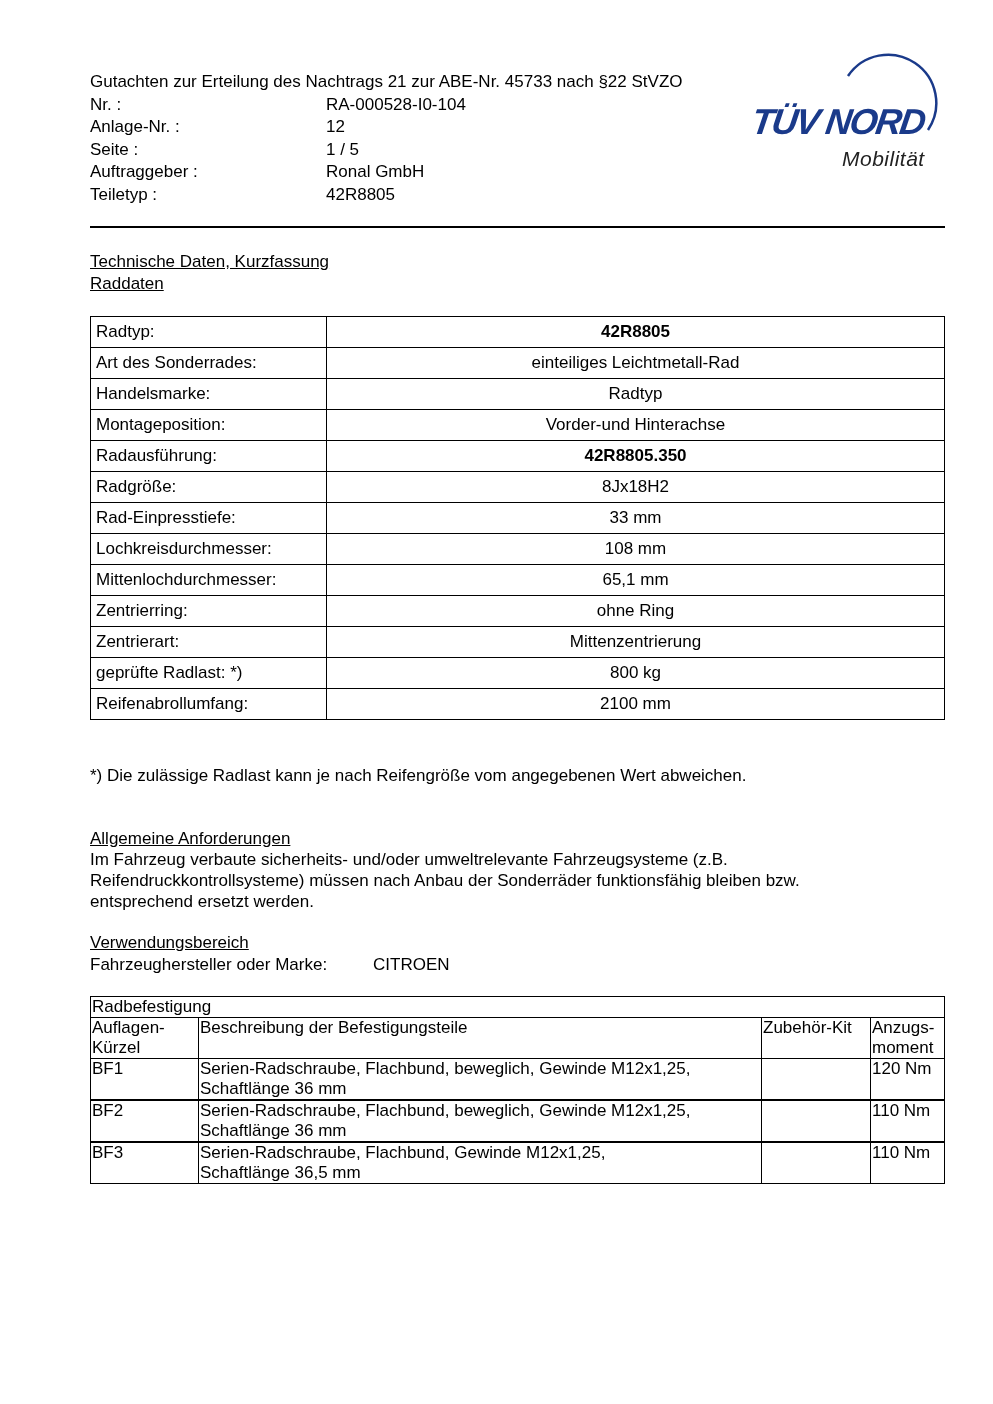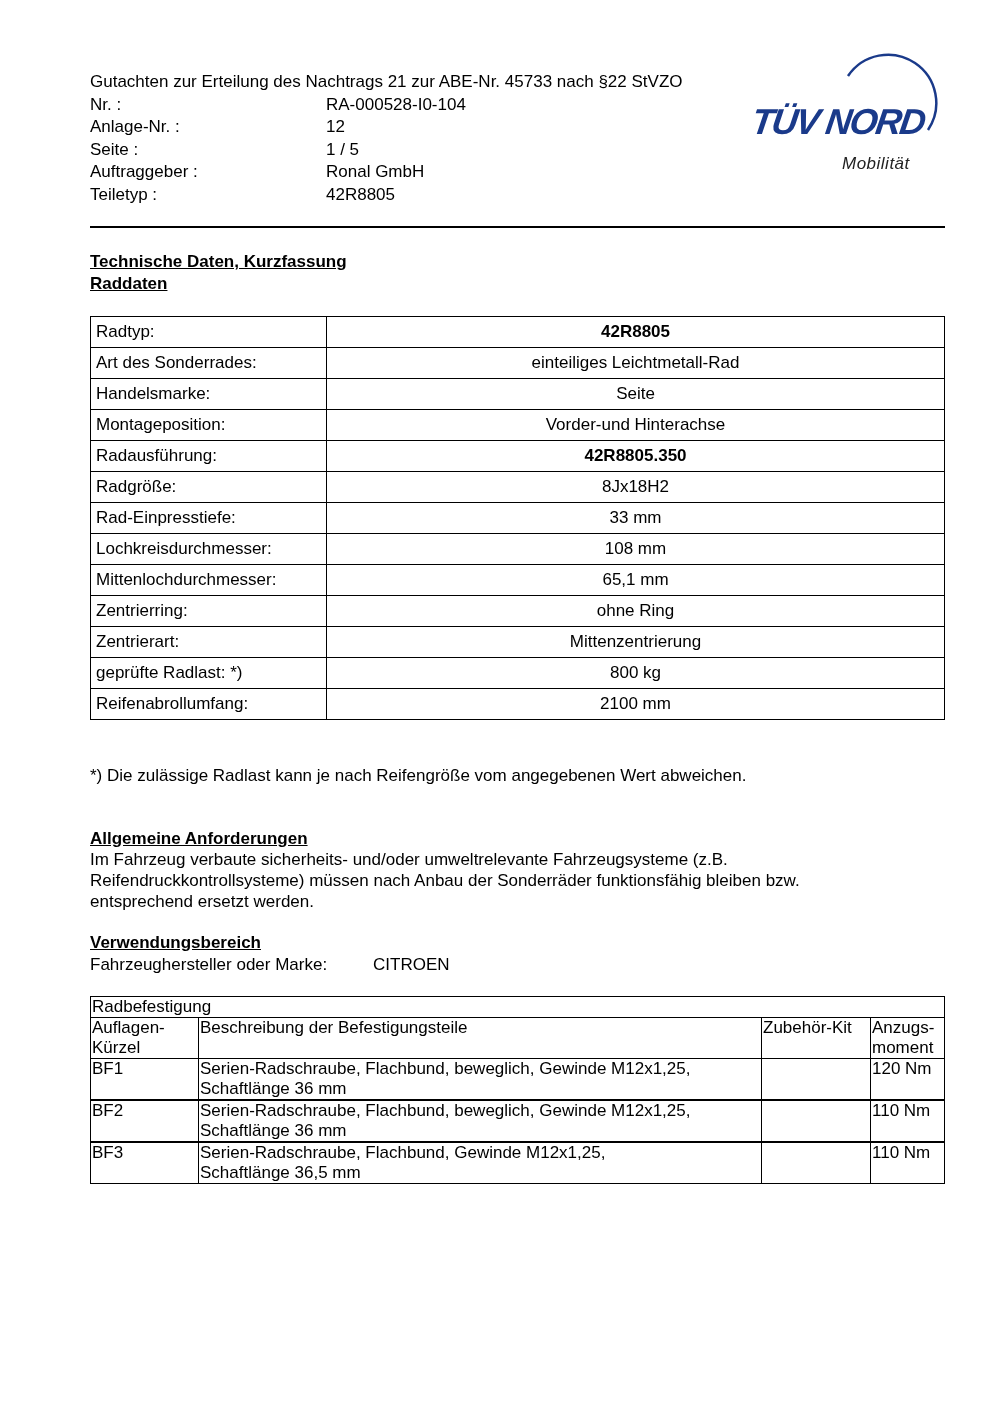--- a/index.html
+++ b/index.html
@@ -3,23 +3,23 @@
 <meta charset="utf-8">
 <style>
   html, body { margin:0; padding:0; background:#ffffff; }
   body { width:993px; height:1404px; position:relative; font-family:"Liberation Sans", sans-serif; color:#000; font-size:17px; }
   .hdr { position:absolute; left:90px; top:71px; line-height:22.5px; }
   .hdr .row { display:flex; height:22.5px; white-space:nowrap; }
   .hdr .k { width:236px; }
   .logo { position:absolute; left:748px; top:48px; width:200px; height:130px; }
   .logo .arc { position:absolute; left:92px; top:0; width:100px; height:100px; }
   .logo .brand { position:absolute; left:4px; top:54px; font-size:36px; font-weight:bold; font-style:italic; color:#1a3a8a; letter-spacing:-2px; transform:skewX(-8deg); line-height:40px; }
-  .logo .sub { position:absolute; left:94px; top:106px; font-size:17px; font-style:italic; color:#222; letter-spacing:0.5px; }
+  .logo .sub { position:absolute; left:94px; top:99px; font-size:21px; font-style:italic; color:#222; letter-spacing:0.5px; }
   .rule { position:absolute; left:90px; top:226px; width:855px; height:2px; background:#000; }
-  .h { font-weight:bold; text-decoration:underline; position:absolute; left:90px; }
+  .h { font-weight:normal; text-decoration:underline; position:absolute; left:90px; }
   table.rad { position:absolute; left:90px; top:316px; width:855px; border-collapse:collapse; }
   table.rad td { border:1.5px solid #000; height:30px; padding:0 5px; font-size:17px;margin-top:20px; }
   table.rad td.l { width:225px; }
   table.rad td.v { text-align:center; }
   table.rad td.b { font-weight:bold; }
   .p { position:absolute; left:90px; line-height:21px; }
   table.bef { position:absolute; left:90px; top:996px; width:855px; border-collapse:collapse; font-size:17px; }
   table.bef td { border:1px solid #000; vertical-align:top; padding:0 1px; line-height:20px; }
   table.bef tr.thick td { border-top:2px solid #000; }
 </style>
@@ -68,21 +68,21 @@
     <tr>
         <td class="l">Radtyp:</td>
         <td class="v b">42R8805</td>
       </tr>
     <tr>
         <td class="l">Art des Sonderrades:</td>
         <td class="v">einteiliges Leichtmetall-Rad</td>
       </tr>
     <tr>
         <td class="l">Handelsmarke:</td>
-        <td class="v">Seite</td>
+        <td class="v">Radtyp</td>
       </tr>
     <tr>
         <td class="l">Montageposition:</td>
         <td class="v">Vorder-und Hinterachse</td>
       </tr>
     <tr>
         <td class="l">Radausführung:</td>
         <td class="v b">42R8805.350</td>
       </tr>
     <tr>

